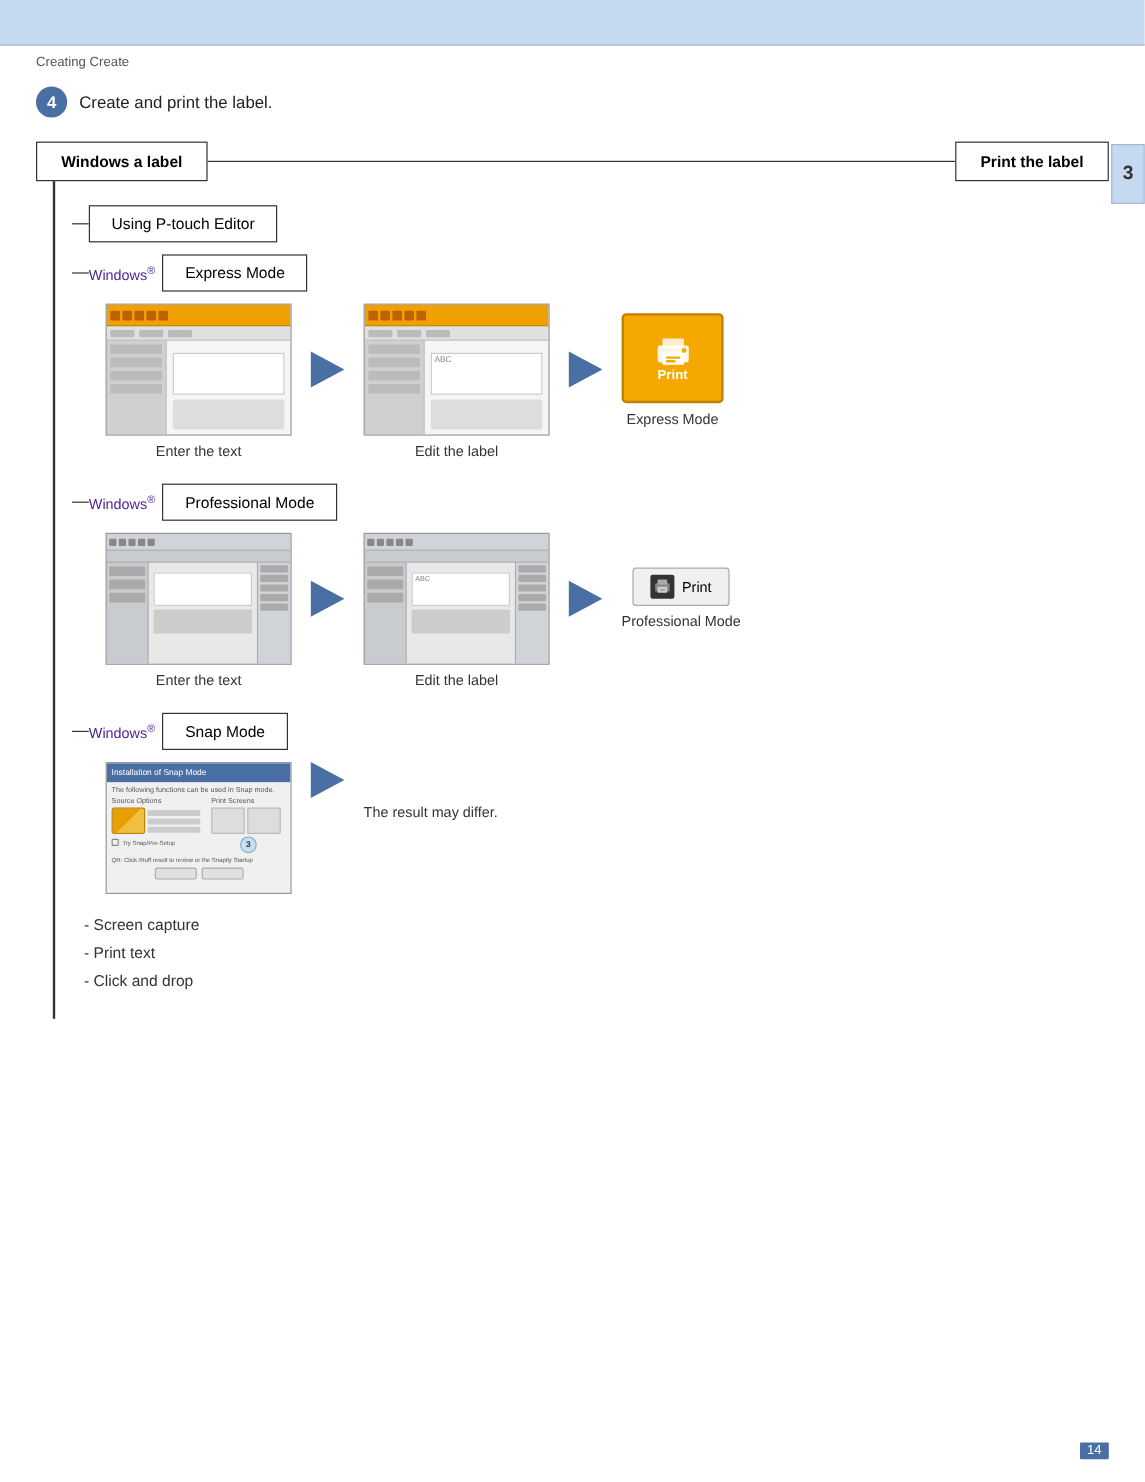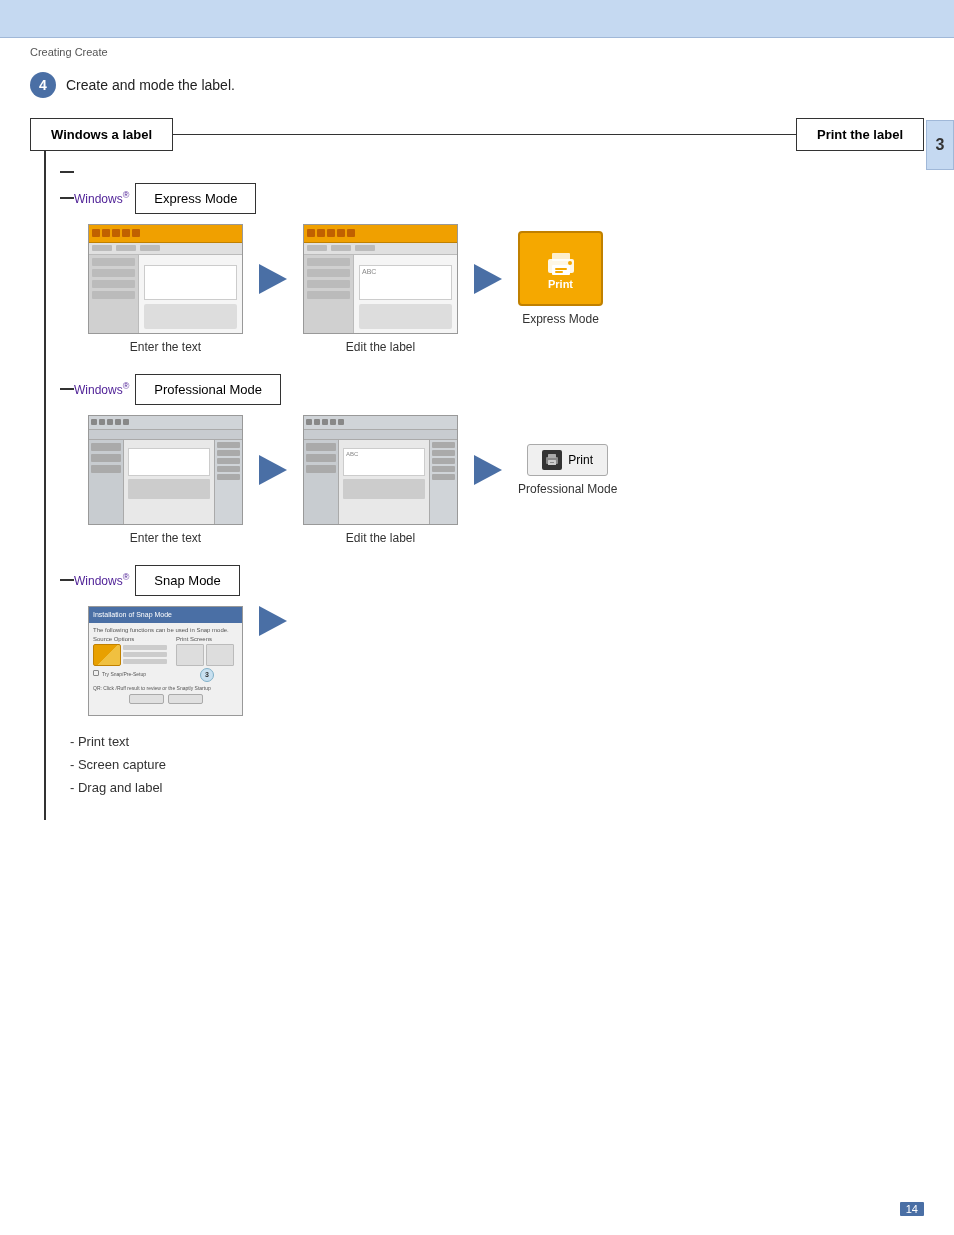--- a/index.html
+++ b/index.html
@@ -483,21 +483,21 @@
   </style>
 </head>
 <body>
 
 <div class="top-bar"></div>
 
 <div class="breadcrumb">Creating Create</div>
 
 <div class="step-row">
   <div class="step-circle">4</div>
-  <span class="step-label">Create and mode the label.</span>
+  <span class="step-label">Create and print the label.</span>
 </div>
 
 <div class="chapter-tab">
   <span>3</span>
 </div>
 
 <div class="diagram-area">
 
   <div class="top-labels">
     <div class="box-label">Windows a label</div>
@@ -508,20 +508,23 @@
   <div class="main-layout">
 
     <div class="left-line-col">
       <div class="vert-line"></div>
     </div>
 
     <div class="content-col">
 
       <div style="margin: 20px 0 10px 0; display:flex; align-items:center;">
         <div style="width:14px; height:1.5px; background:#333; flex-shrink:0;"></div>
+        <div class="mode-box">
+          <span>Using P-touch Editor</span>
+        </div>
       </div>
 
       <div class="mode-section">
 
         <div class="windows-mode-row">
           <div style="width:14px; height:1.5px; background:#333; flex-shrink:0;"></div>
           <span class="windows-label">Windows<span class="windows-sup">®</span></span>
           <div class="mode-box">Express Mode</div>
         </div>
 
@@ -780,27 +783,30 @@
               </div>
             </div>
           </div>
 
           <div class="arrow-block" style="padding-bottom: 40px;">
             <div class="arrow">
               <div class="arrow-shape"></div>
             </div>
           </div>
 
+          <div style="display:flex; flex-direction:column; padding-top: 35px;">
+            <div class="snap-result-text">The result may differ.</div>
+          </div>
 
         </div>
 
         <div class="bullets-list">
+          <div>- Screen capture</div>
           <div>- Print text</div>
-          <div>- Screen capture</div>
-          <div>- Drag and label</div>
+          <div>- Click and drop</div>
         </div>
 
       </div>
 
     </div>
   </div>
 </div>
 
 <div class="page-number">
   <span class="page-number-box">14</span>

